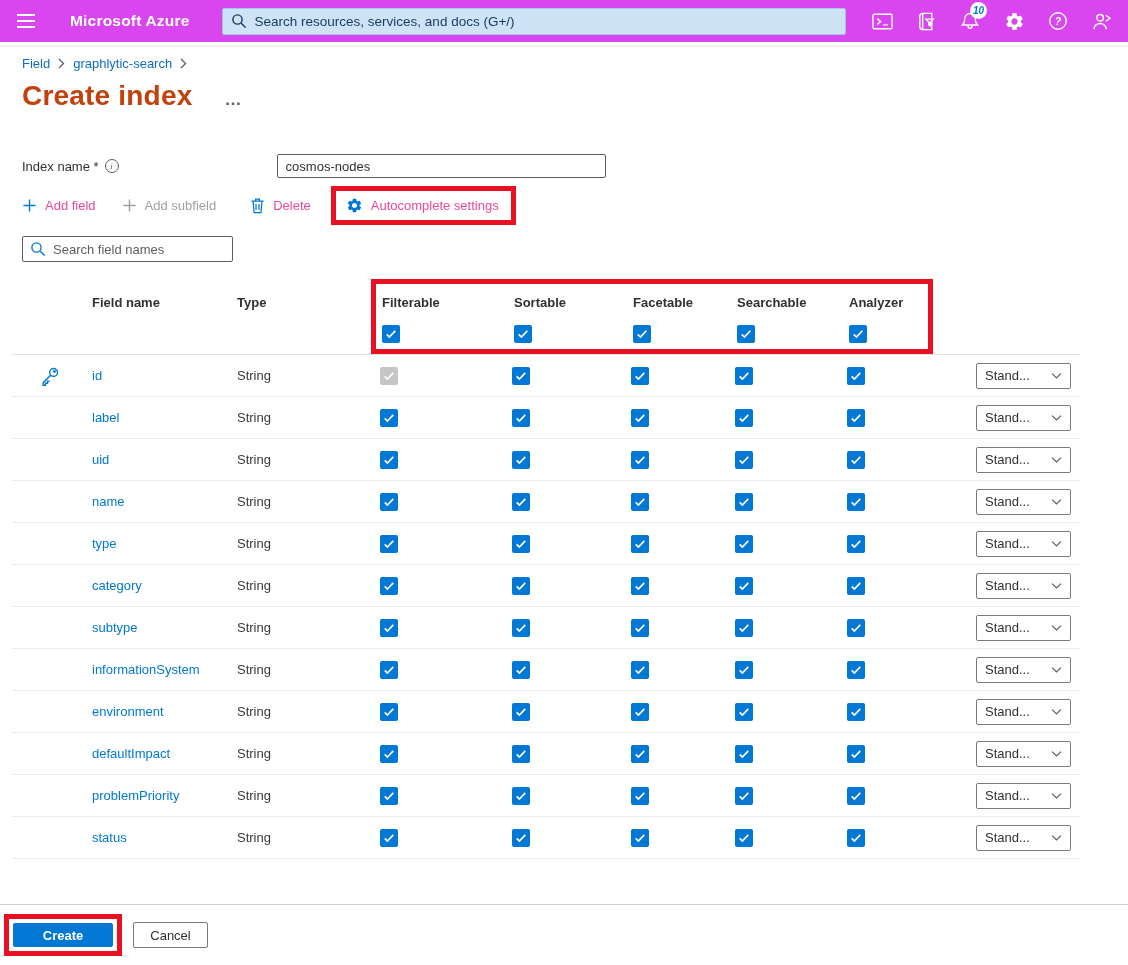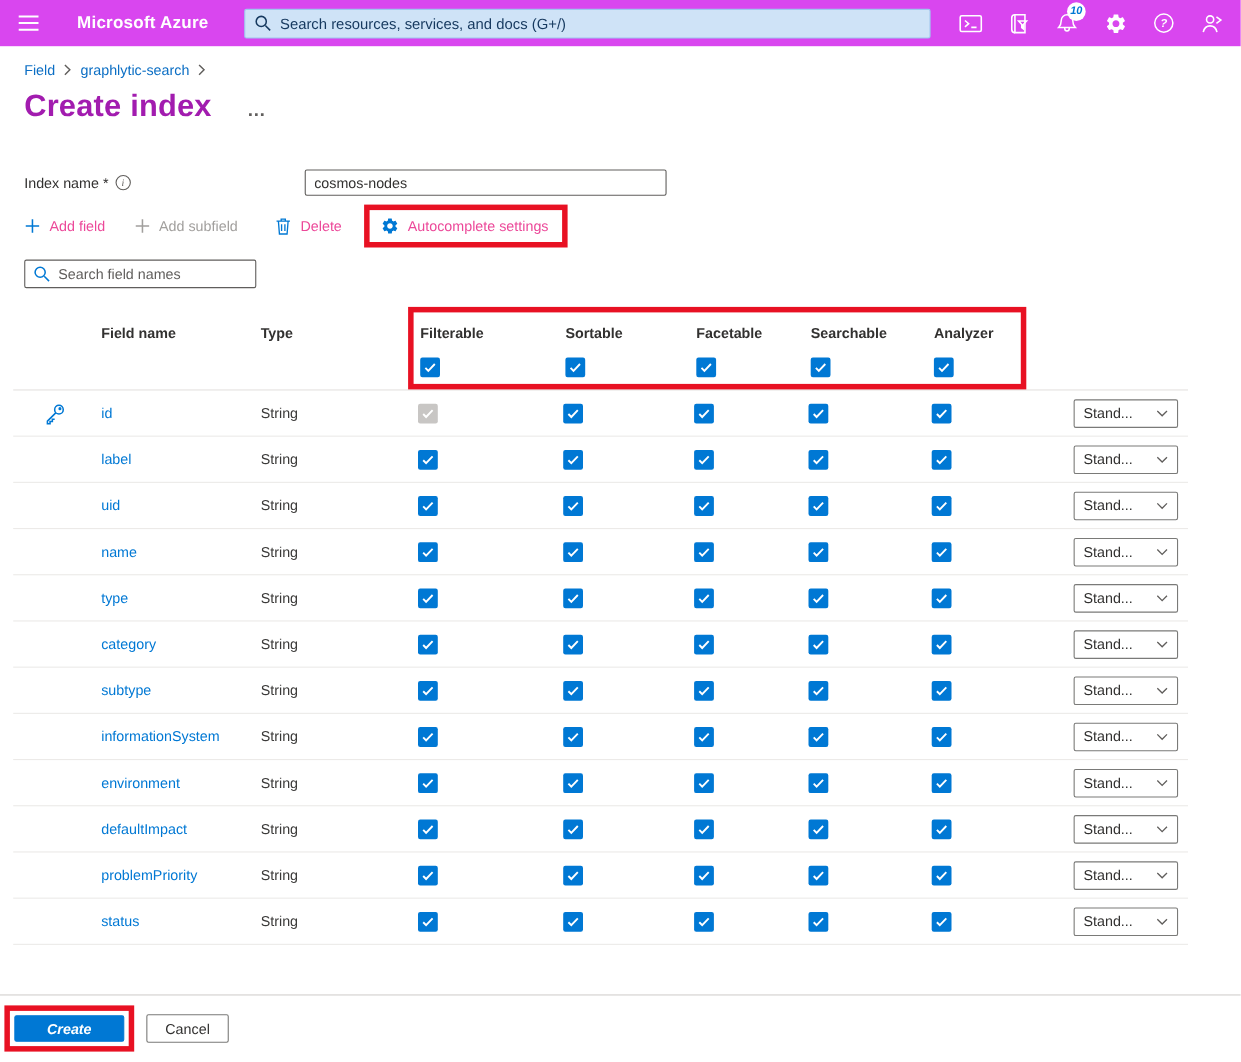--- a/index.html
+++ b/index.html
@@ -18,21 +18,21 @@
   .tb-search .mag { position:absolute; left:9px; top:5px; }
   .tb-right { margin-left:auto; display:flex; align-items:center; padding-right:4px; }
   .tb-right .tb-btn { width:44px; position:relative;font-style:italic; }
   .badge { position:absolute; top:2px; right:5px; min-width:17px; height:17px; border-radius:50%; background:#fff; color:#0078d4; font-size:10px; font-weight:bold; display:flex; align-items:center; justify-content:center; }
 
   
   .breadcrumb { margin:14px 0 0 22px; font-size:13px; display:flex; align-items:center; gap:8px; }
   .breadcrumb a { color:#0b6ec4; text-decoration:none; cursor:pointer; }
   .crumb-sep { display:flex; align-items:center; }
   .title-row { margin:9px 0 0 22px; display:flex; align-items:baseline; }
-  .page-title { font-size:28px; font-weight:700; color:#a21caf; letter-spacing:.2px; }
+  .page-title { font-size:28px; font-weight:700; color:#c2410c; letter-spacing:.2px; }
   .title-menu { margin-left:32px; color:#605e5c; font-size:17px; font-weight:bold; letter-spacing:1px; cursor:pointer; }
 
   
   .form-row { margin:42px 0 0 22px; display:flex; align-items:center; }
   .form-label { font-size:13px; color:#323130; display:flex; align-items:center; gap:6px; }
   .info-icon { width:14px; height:14px; border:1px solid #605e5c; border-radius:50%; color:#605e5c; font-size:9px; display:inline-flex; align-items:center; justify-content:center; font-style:italic; font-family:"Liberation Serif",serif; cursor:pointer; }
   .form-row input { margin-left:158px; width:329px; height:24px; border:1px solid #605e5c; border-radius:2px; font-size:13px; color:#323130; padding:0 8px; outline:none; font-family:inherit; }
 
   
   .toolbar { margin:8px 0 0 22px; display:flex; align-items:center; }
@@ -59,21 +59,21 @@
   .keycell.visible svg { visibility:visible; }
   .fname { color:#0078d4; text-decoration:none; cursor:pointer; padding-left:2px; }
   .ftype { padding-left:2px; color:#3b3a39; }
   .cb { width:18px; height:18px; border-radius:2px; background:#0078d4; display:flex; align-items:center; justify-content:center; cursor:pointer; }
   .cb.disabled { background:#c8c6c4; cursor:default; }
   .analyzer { width:95px; height:26px; border:1px solid #7a7a78; border-radius:2px; background:#fff; display:flex; align-items:center; justify-content:space-between; padding:0 8px; color:#323130; cursor:pointer; }
 
   
   .footer { position:absolute; left:0; right:0; bottom:0; height:61px; border-top:1px solid #d2d0ce; background:#fff; display:flex; align-items:center; }
   .redbox-create { margin-left:4px; border:5px solid #e81123; padding:4px; display:inline-flex; }
-  .create-btn { width:100px; height:24px; background:#0078d4; border:1px solid #0078d4; border-radius:2px; color:#fff; font-size:13px; font-weight:bold; cursor:pointer; font-family:inherit;font-style:italic; }
+  .create-btn { width:100px; height:24px; background:#0078d4; border:1px solid #0078d4; border-radius:2px; color:#fff; font-size:13px; font-weight:bold; cursor:pointer; font-family:inherit; }
   .cancel-btn { margin-left:11px; width:75px; height:26px; background:#fff; border:1px solid #7a7a78; border-radius:2px; color:#323130; font-size:13px; cursor:pointer; font-family:inherit; }
 
   svg { display:block; }
   svg text { font-family:"Liberation Sans",sans-serif; }
 </style>
 </head>
 <body>
 
 <div class="page">
 

